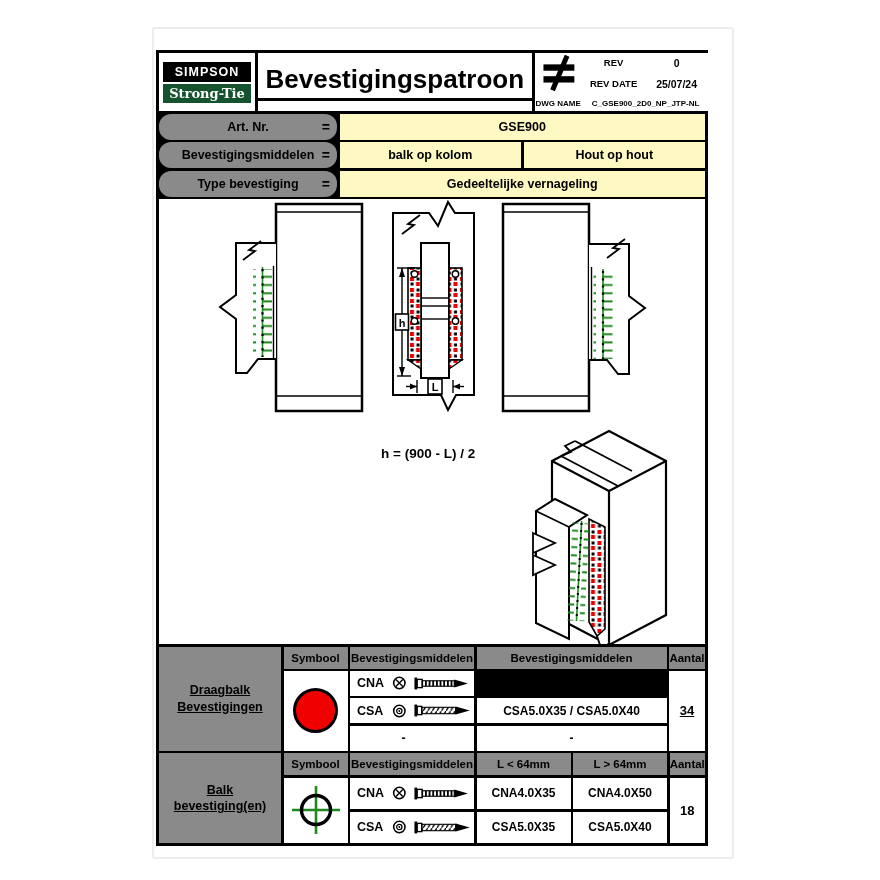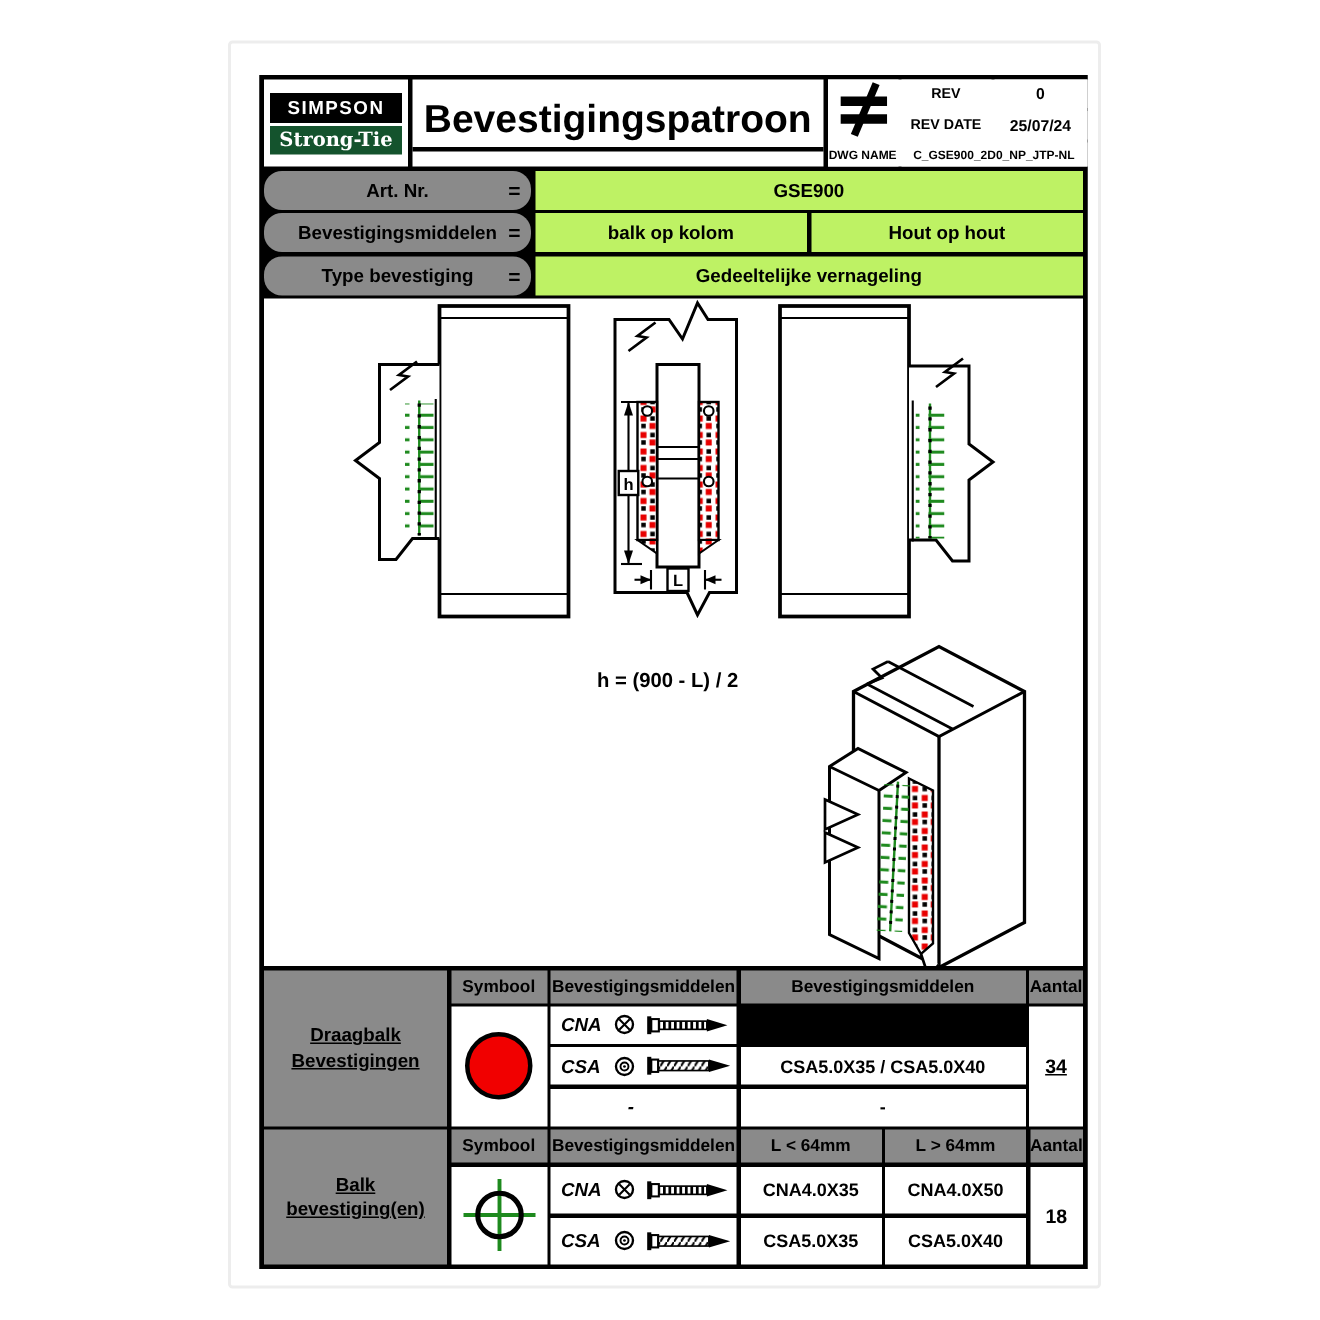--- a/index.html
+++ b/index.html
@@ -1,20 +1,20 @@
 <!DOCTYPE html>
 <html><head>
 <meta charset="utf-8">
 <style>
   html,body{margin:0;padding:0;background:#fff;}
   #canvas{position:relative;width:880px;height:880px;background:#fff;overflow:hidden;
           font-family:"Liberation Sans",sans-serif;color:#000;}
   .sheet{position:absolute;left:152px;top:27px;width:578px;height:828px;
          border:2px solid #ededed;border-radius:3px;}
-  .doc{position:absolute;left:173px;top:50px;width:546px;background:#000;
+  .doc{position:absolute;left:156px;top:50px;width:546px;background:#000;
        border:3px solid #000;display:flex;flex-direction:column;gap:2.5px;font-weight:bold;}
   .sec{background:#fff;}
   
   .hdr{display:grid;grid-template-columns:96px 1fr 173px;gap:2.5px;background:#000;height:58px;}
   .hdr>div{background:#fff;}
   .logo{display:flex;flex-direction:column;justify-content:center;padding:4px;gap:2px;}
   .logo-top{background:#000;color:#fff;font-size:12.5px;letter-spacing:1px;text-align:center;padding:3px 2px;}
   .logo-bot{background:#14532d;color:#fff;font-family:"DejaVu Serif",serif;font-size:13px;
             text-align:center;padding:2px;}
   .titlecell{display:flex;align-items:center;justify-content:center;}
@@ -23,37 +23,37 @@
           gap:2px;background:#000;}
   .tblock>div{background:#fff;display:flex;align-items:center;justify-content:center;}
   .neqcell{grid-row:1/3;grid-column:1;}
   .tb-lab{font-size:9.5px;}
   .tb-val{font-size:10.5px;}
   .dwg-lab{grid-row:3;grid-column:1;font-size:8px;}
   .dwg-val{grid-row:3;grid-column:2/4;font-size:8px;}
   
   .inforow{display:grid;grid-template-columns:178px 1fr;gap:2.5px;background:#000;height:26px;}
   .inforow.two{grid-template-columns:178px 1fr 1fr;}
-  .inforow>div{display:flex;align-items:center;justify-content:center;font-size:12.5px;background:#bef264;}
+  .inforow>div{display:flex;align-items:center;justify-content:center;font-size:12.5px;background:#fef9c3;}
   .ilabel{background:#8a8a8a !important;position:relative;border-radius:12px;}
   .ilabel .eq{position:absolute;right:7px;font-size:14px;}
   
   .draw{height:445px;display:block;}
   .draw text{font-family:"Liberation Sans",sans-serif;font-weight:bold;}
   
   .t1{display:grid;grid-template-columns:122px 64px 124px 190px 1fr;
       grid-template-rows:22px 1fr 1fr 1fr;gap:2.5px;background:#000;height:104px;}
   .t2{display:grid;grid-template-columns:122px 64px 124px 94px 94px 1fr;
       grid-template-rows:22px 1fr 1fr;gap:2.5px;background:#000;height:90px;}
   .t1>div,.t2>div{background:#fff;display:flex;align-items:center;justify-content:center;}
   .ghead{background:#8a8a8a !important;font-size:11.5px;}
   .gLabel{background:#8a8a8a !important;font-size:12.5px;text-align:center;line-height:1.3;padding:0 8px;text-decoration:underline;}
   .span-rows-t1{grid-row:2/5;text-decoration:underline;}
   .span-rows-t2{grid-row:2/4;}
-  .fcell{justify-content:flex-start;gap:7px;padding-left:7px;font-style:italic;}
+  .fcell{justify-content:flex-start;gap:7px;padding-left:7px;}
   .fcode{font-size:12.5px;min-width:28px;}
   .val{font-size:12px;}
   .aantal{font-size:13px;}
   .redcircle{width:39px;height:39px;border-radius:50%;background:#f10000;border:3.5px solid #000;}
 </style>
 </head>
 <body>
 
 <div id="canvas">
   <div class="sheet"></div>

